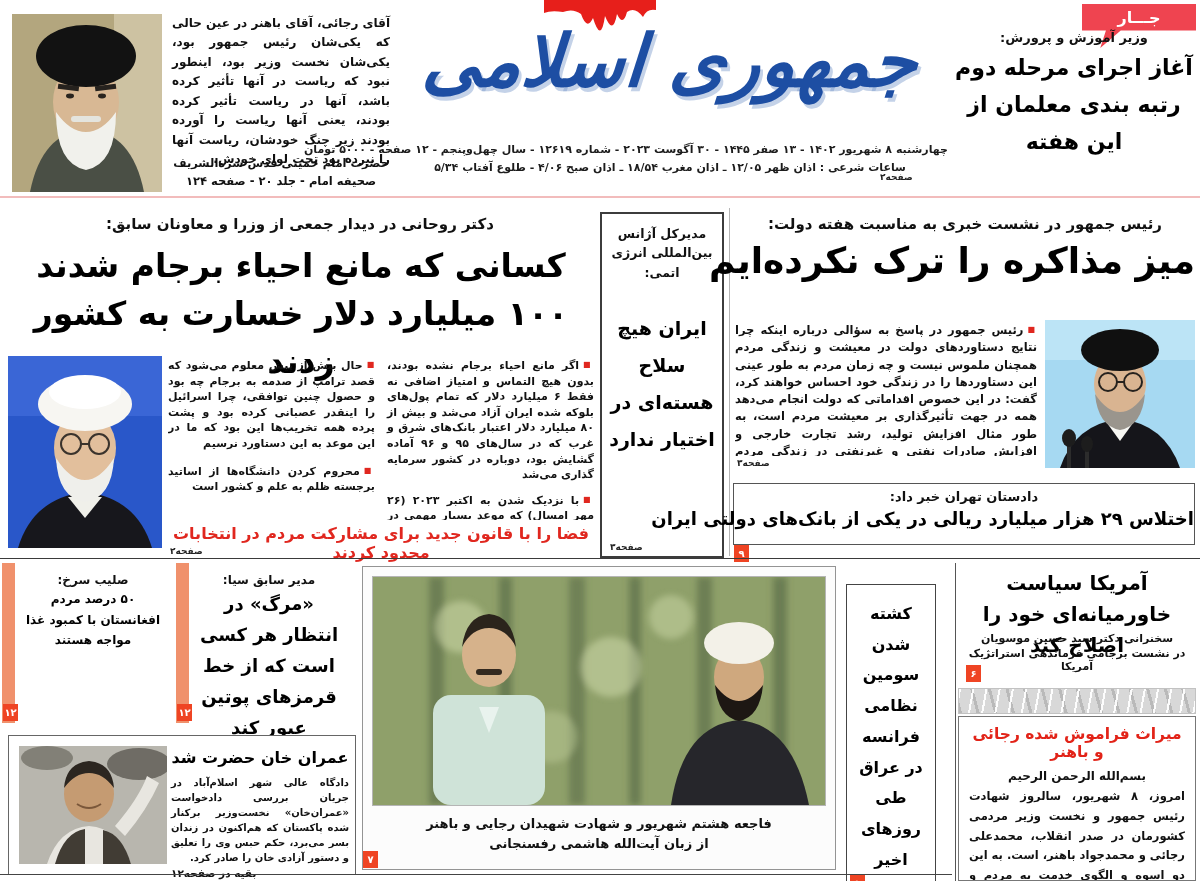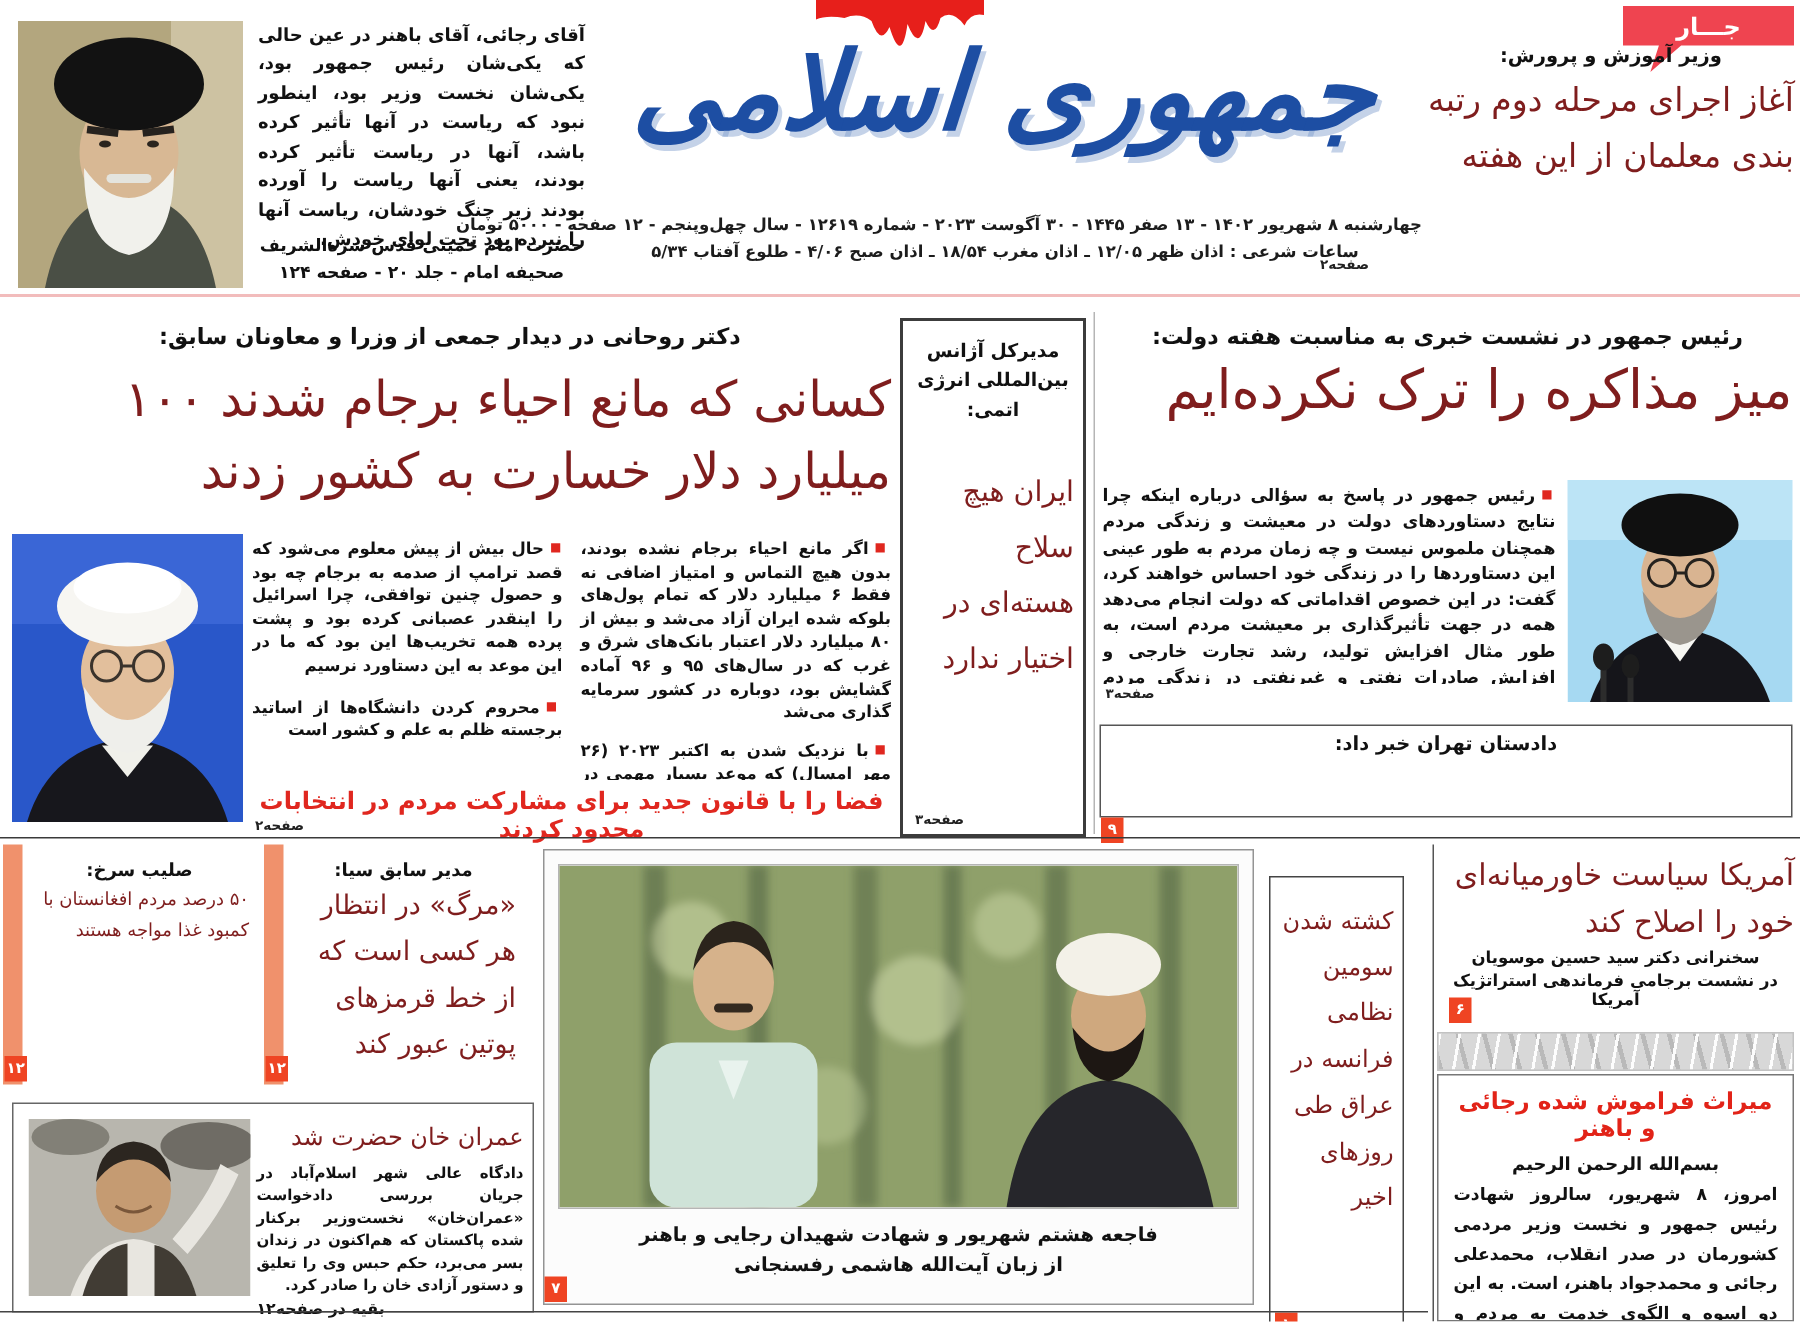--- a/index.html
+++ b/index.html
@@ -2,21 +2,21 @@
 <html lang="fa" dir="rtl"><head>
 <meta charset="utf-8">
 <style>
   html,body{margin:0;padding:0}
   body{
     width:1200px;height:881px;position:relative;background:#fff;
     font-family:"DejaVu Sans",sans-serif;direction:rtl;overflow:hidden;color:#111;
   }
   .abs{position:absolute}
   .kicker{font-weight:bold;text-align:center}
-  .headline{font-weight:normal;text-align:right;color:#7f1d1d}
+  .headline{font-weight:bold;text-align:center;color:#000000}
   .bodytext{font-weight:bold;text-align:justify;line-height:1.5}
   .bullet::before{content:"■";color:#e0271f;font-size:8px;margin-left:4px;vertical-align:2px}
   .pageref{font-size:9px;font-weight:bold;color:#222}
   .pbadge{
     position:absolute;width:15px;height:17px;background:#ef4423;color:#fff;
     font-size:10px;font-weight:bold;display:flex;align-items:center;justify-content:center;
   }
   .salmonbar{position:absolute;top:0;bottom:0;width:13px;background:#f0916c}
   .hline{position:absolute;background:#3a3a3a}
   .vline{position:absolute;background:#8a8a8a}
@@ -123,20 +123,21 @@
       <rect x="40" y="128" width="4" height="20" fill="#2c2c2c"></rect>
       <ellipse cx="42" cy="124" rx="6" ry="8" fill="#1d1d1d"></ellipse>
     </svg>
   </div>
   <div class="abs bodytext bullet" style="left:735px;top:322px;width:302px;height:134px;font-size:11.5px;overflow:hidden">رئیس جمهور در پاسخ به سؤالی درباره اینکه چرا نتایج دستاوردهای دولت در معیشت و زندگی مردم همچنان ملموس نیست و چه زمان مردم به طور عینی این دستاوردها را در زندگی خود احساس خواهند کرد، گفت: در این خصوص اقداماتی که دولت انجام می‌دهد همه در جهت تأثیرگذاری بر معیشت مردم است، به طور مثال افزایش تولید، رشد تجارت خارجی و افزایش صادرات نفتی و غیرنفتی در زندگی مردم مؤثر است</div>
   <div class="abs pageref" style="left:737px;top:458px">صفحه۳</div>
 </section>
 
 <section class="box" style="left:733px;top:483px;width:462px;height:62px">
   <div class="kicker" style="font-size:13px;margin-top:5px">دادستان تهران خبر داد:</div>
+  <div class="headline" style="font-size:18px;margin-top:4px;white-space:nowrap">اختلاس ۲۹ هزار میلیارد ریالی در یکی از بانک‌های دولتی ایران</div>
 </section>
 <div class="pbadge" style="left:734px;top:545px">۹</div>
 
 <section>
   <div class="abs kicker" style="left:40px;top:215px;width:520px;font-size:15px">دکتر روحانی در دیدار جمعی از وزرا و معاونان سابق:</div>
   <div class="abs headline" style="left:8px;top:242px;width:586px;font-size:33px;line-height:1.45">کسانی که مانع احیاء برجام شدند ۱۰۰ میلیارد دلار خسارت به کشور زدند</div>
   <div class="abs" style="left:8px;top:356px;width:154px;height:192px">
     <svg width="154" height="192" viewBox="0 0 154 192">
       <rect width="154" height="192" fill="#2957c9"></rect>
       <rect width="154" height="60" fill="#3a66d6"></rect>

